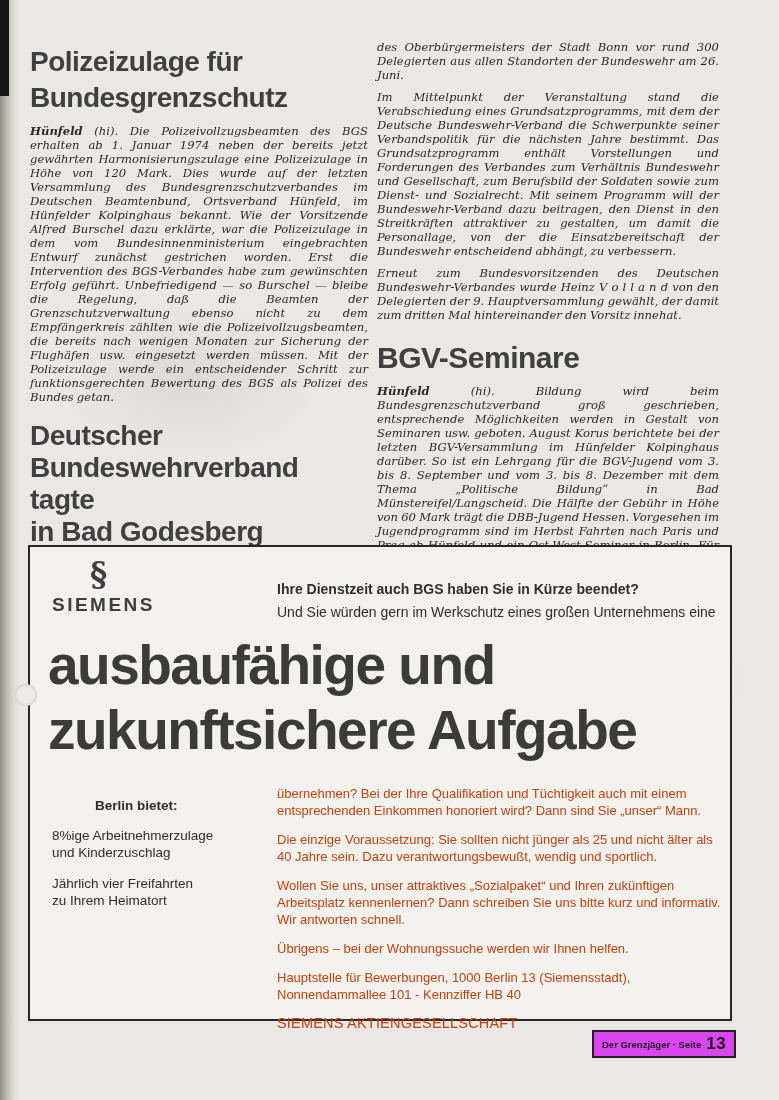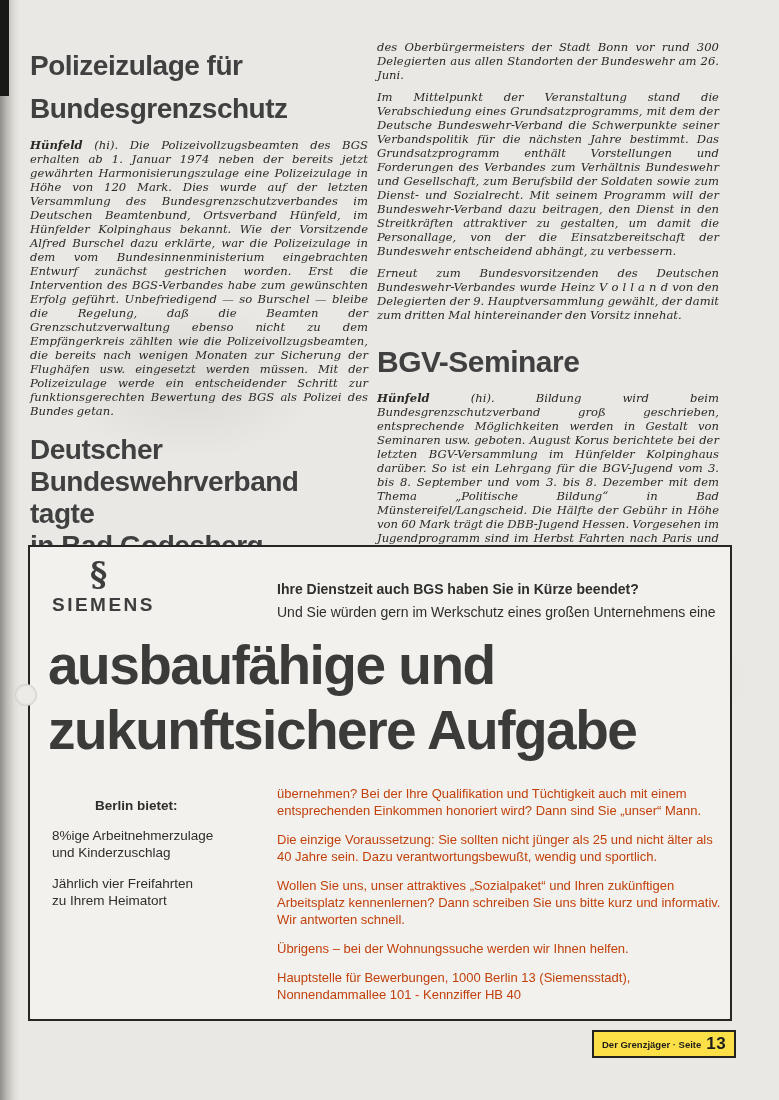--- a/index.html
+++ b/index.html
@@ -20,21 +20,21 @@
   }
   .bleed1 { left:430px; top:620px; width:320px; height:120px; }
   .bleed2 { left:60px; top:300px; width:260px; height:160px; }
 
   .col { position:absolute; }
   .col-left  { left:30px;  top:44px; width:338px; }
   .col-right { left:377px; top:40px; width:342px; }
 
   .headline {
     font-family:"Liberation Sans",sans-serif; font-weight:bold;
-    color:#404040; font-size:28px; line-height:43px; letter-spacing:-0.5px;
+    color:#404040; font-size:28px; line-height:36px; letter-spacing:-0.5px;
     margin:0; white-space:pre-line;
   }
   .headline.h2 { margin-top:16px; line-height:32px; }
   .headline.bgv { margin-top:18px; font-size:30px; }
 
   .serif {
     font-family:"DejaVu Serif",serif; font-size:11.6px; line-height:14px;
     color:#2a2926; text-align:justify; margin:8px 0 0 0;
     word-spacing:-0.5px;
     font-style:italic;
@@ -88,21 +88,21 @@
   .company { font-size:14.5px; letter-spacing:0.2px; }
 
   .punch-hole {
     position:absolute; left:-15px; top:137px; width:22px; height:22px;
     border-radius:50%; background:#edebe7;
     box-shadow:inset 0 0 3px rgba(0,0,0,0.25);
   }
 
   .footer-box {
     position:absolute; left:592px; top:1030px;
-    border:2px solid #222220; background:#fde047;
+    border:2px solid #222220; background:#d946ef;
     padding:2px 8px; display:flex; align-items:center; gap:5px;
     font-family:"Liberation Sans",sans-serif; color:#1d1d1b;
   }
   .footer-label { font-size:9.5px; font-weight:bold; }
   .footer-num { font-size:17px; font-weight:bold; letter-spacing:0.5px; }
 </style>
 </head>
 <body>
 
 <div class="page">
@@ -151,20 +151,21 @@
 zu Ihrem Heimatort</div>
     </div>
 
     <div class="ad-right">
       <p>übernehmen? Bei der Ihre Qualifikation und Tüchtigkeit auch mit einem entsprechenden Einkommen honoriert wird? Dann sind Sie „unser“ Mann.</p>
       <p>Die einzige Voraussetzung: Sie sollten nicht jünger als 25 und nicht älter als 40 Jahre sein. Dazu verantwortungsbewußt, wendig und sportlich.</p>
       <p class="tight">Wollen Sie uns, unser attraktives „Sozialpaket“ und Ihren zukünftigen Arbeitsplatz kennenlernen? Dann schreiben Sie uns bitte kurz und informativ. Wir antworten schnell.</p>
       <p>Übrigens – bei der Wohnungssuche werden wir Ihnen helfen.</p>
       <p class="addr">Hauptstelle für Bewerbungen, 1000 Berlin 13 (Siemensstadt),
 Nonnendammallee 101 - Kennziffer HB 40</p>
+      <p class="company">SIEMENS AKTIENGESELLSCHAFT</p>
     </div>
 
     <div class="punch-hole"></div>
   </section>
 
   <div class="footer-box">
     <span class="footer-label">Der Grenzjäger · Seite</span>
     <span class="footer-num">13</span>
   </div>
 </div>

